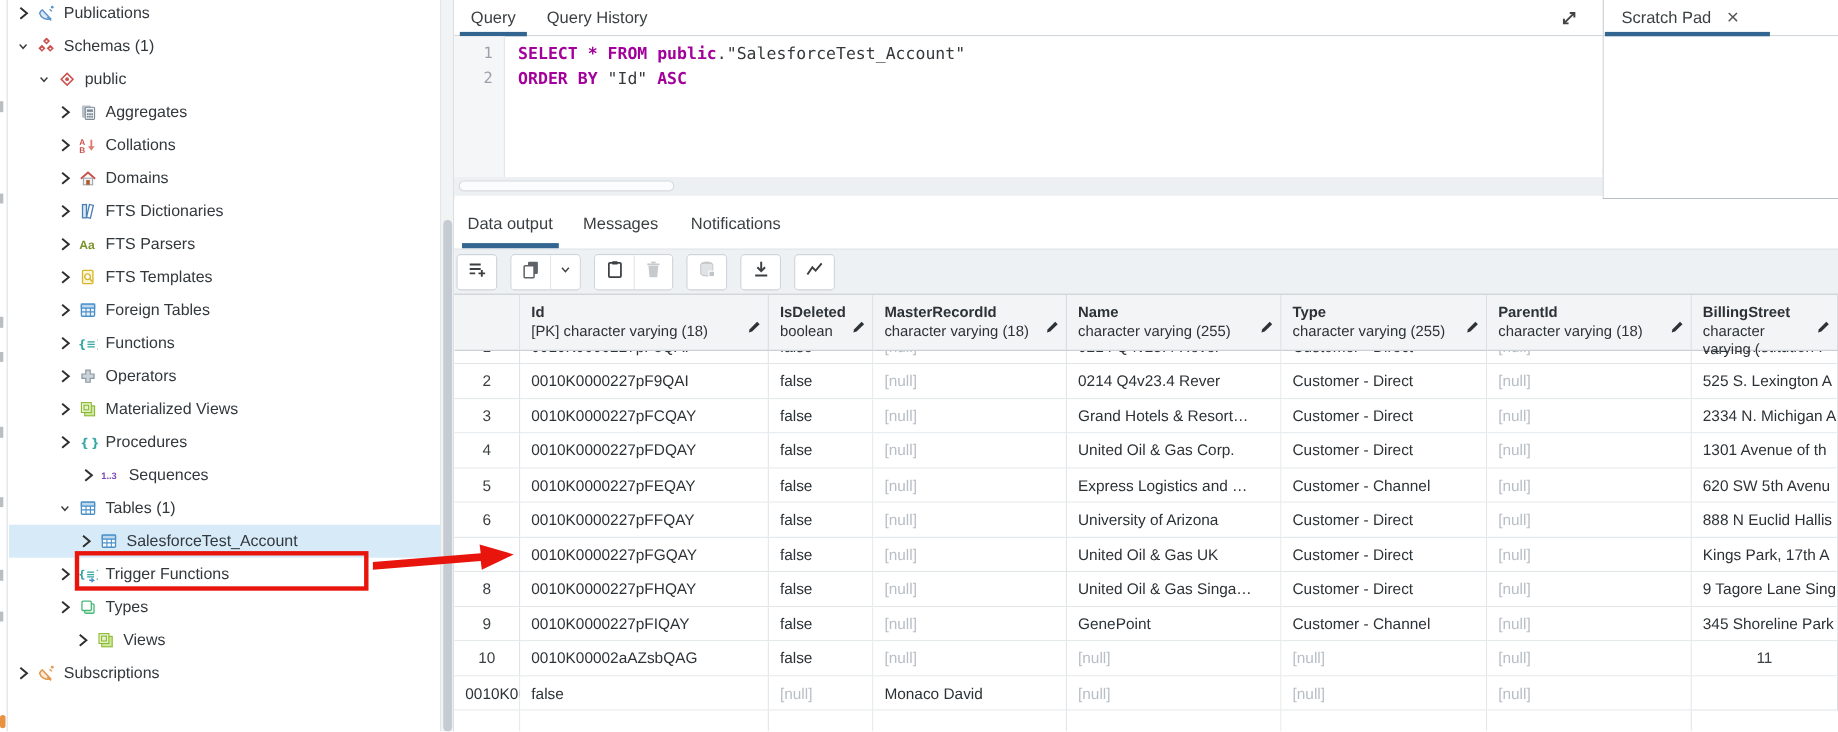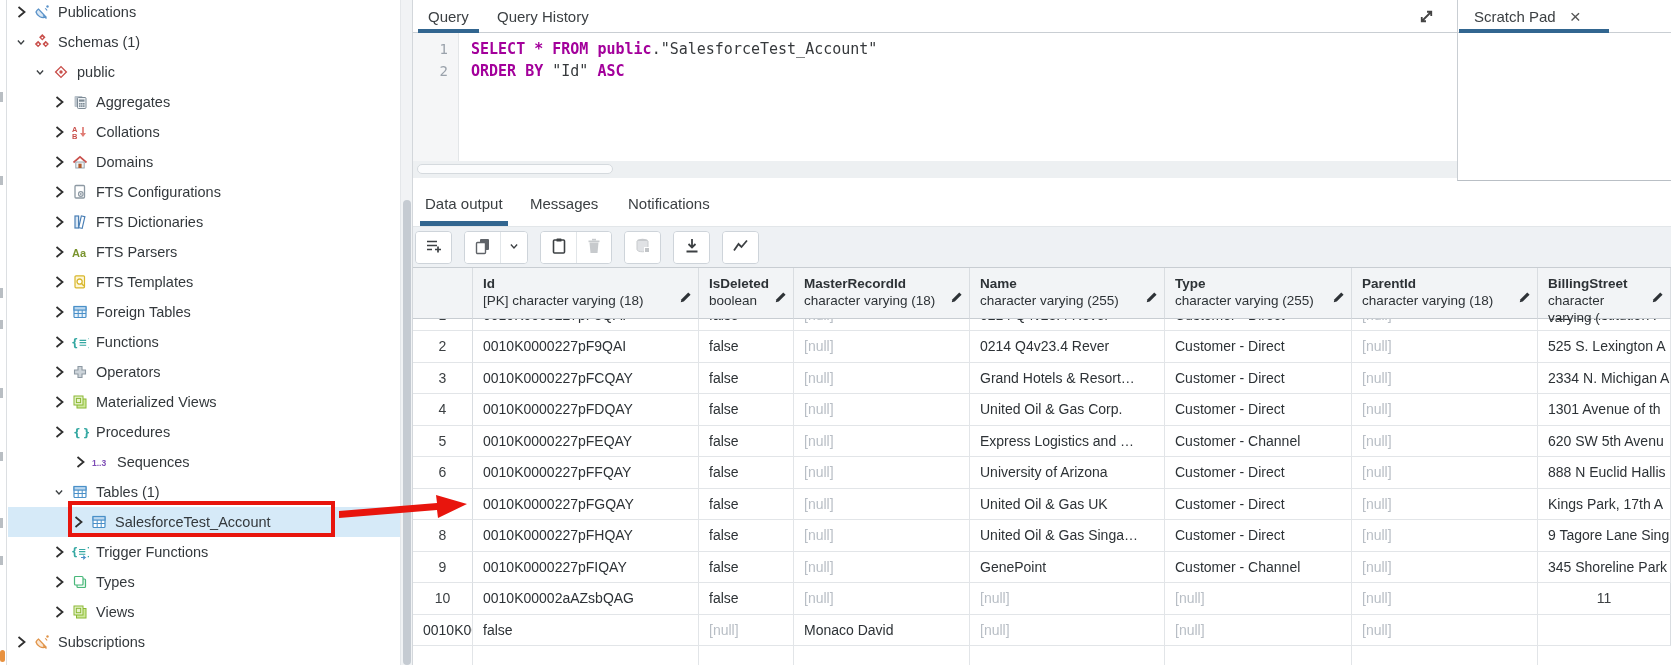--- a/index.html
+++ b/index.html
@@ -203,35 +203,20 @@
           <span class="tlabel">Domains</span>
         </div>
         <div class="tree-row" style="padding-left: 43px;">
           <span class="twisty">
             <svg width="16" height="16" viewBox="0 0 16 16">
               <path d="M5.5 3l6 5-6 5" fill="none" stroke="#2f2f2f" stroke-width="1.8"></path>
             </svg>
           </span>
           <span class="ticon">
             <svg width="16" height="16" viewBox="0 0 16 16">
-              <rect x="3" y="1.5" width="9.5" height="12.5" rx="1" fill="#fff" stroke="#8d99a3" stroke-width="1.3"></rect>
-              <circle cx="8.8" cy="10" r="2.3" fill="none" stroke="#8d99a3" stroke-width="1.2"></circle>
-              <circle cx="8.8" cy="10" r="0.9" fill="#8d99a3"></circle>
-            </svg>
-          </span>
-          <span class="tlabel">FTS Configurations</span>
-        </div>
-        <div class="tree-row" style="padding-left: 43px;">
-          <span class="twisty">
-            <svg width="16" height="16" viewBox="0 0 16 16">
-              <path d="M5.5 3l6 5-6 5" fill="none" stroke="#2f2f2f" stroke-width="1.8"></path>
-            </svg>
-          </span>
-          <span class="ticon">
-            <svg width="16" height="16" viewBox="0 0 16 16">
               <rect x="3" y="2" width="3.6" height="12" fill="#dbe8f5" stroke="#4a7fb5" stroke-width="1.2"></rect>
               <rect x="8" y="2.2" width="3.6" height="12" fill="#fff" stroke="#4a7fb5" stroke-width="1.2" transform="rotate(13 10 8)"></rect>
             </svg>
           </span>
           <span class="tlabel">FTS Dictionaries</span>
         </div>
         <div class="tree-row" style="padding-left: 43px;">
           <span class="twisty">
             <svg width="16" height="16" viewBox="0 0 16 16">
               <path d="M5.5 3l6 5-6 5" fill="none" stroke="#2f2f2f" stroke-width="1.8"></path>
@@ -392,21 +377,21 @@
             </svg>
           </span>
           <span class="ticon">
             <svg width="16" height="16" viewBox="0 0 16 16">
               <rect x="5" y="5" width="8.5" height="8.5" rx="1" fill="#e9f7ee" stroke="#49b87a" stroke-width="1.2"></rect>
               <rect x="2.5" y="2.5" width="8.5" height="8.5" rx="1" fill="#fff" stroke="#49b87a" stroke-width="1.2"></rect>
             </svg>
           </span>
           <span class="tlabel">Types</span>
         </div>
-        <div class="tree-row" style="padding-left: 43px;">
+        <div class="tree-row" style="padding-left: 59px;">
           <span class="twisty">
             <svg width="16" height="16" viewBox="0 0 16 16">
               <path d="M5.5 3l6 5-6 5" fill="none" stroke="#2f2f2f" stroke-width="1.8"></path>
             </svg>
           </span>
           <span class="ticon">
             <svg width="16" height="16" viewBox="0 0 16 16">
               <rect x="4.5" y="4.5" width="9.5" height="9.5" fill="#cde89a" stroke="#8ab832"></rect>
               <rect x="2" y="2" width="9" height="9" fill="#e7f3cd" stroke="#8ab832"></rect>
               <rect x="4.3" y="4.3" width="4.4" height="4.4" fill="none" stroke="#8ab832"></rect>

